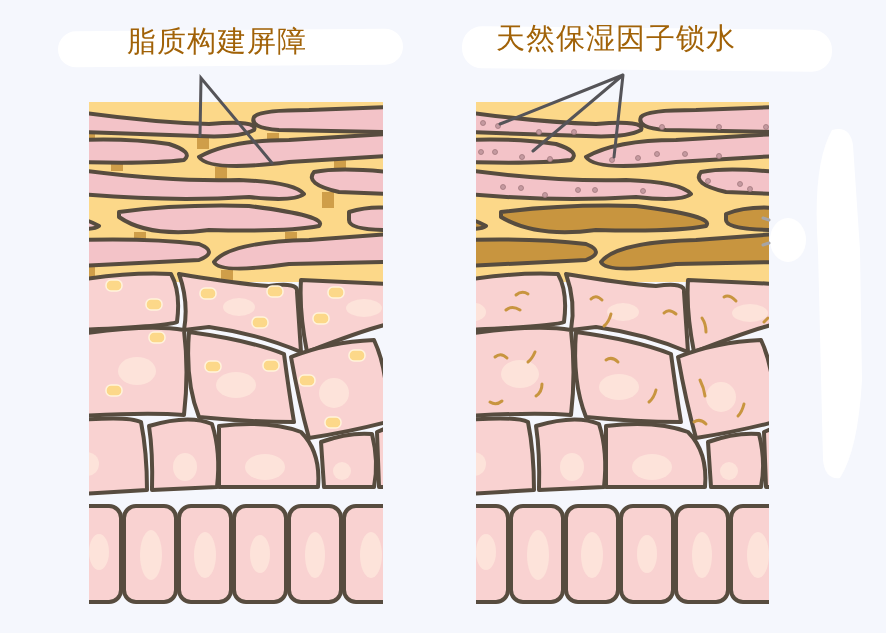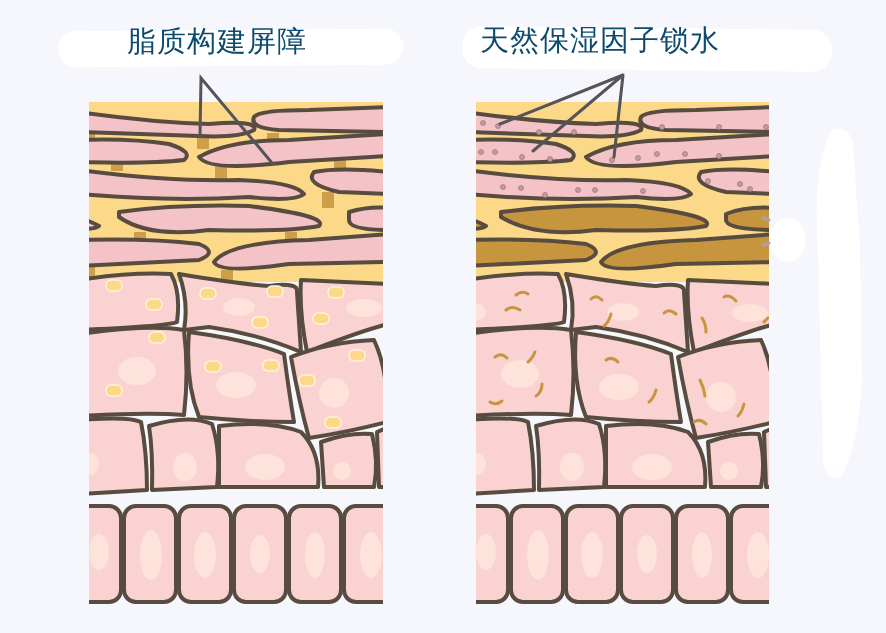--- a/index.html
+++ b/index.html
@@ -6,34 +6,34 @@
   body {
     width: 886px; height: 633px; overflow: hidden;
     background: #f5f7fd;
     position: relative;
     font-family: "DejaVu Sans", sans-serif;
   }
   .label-blob {
     position: absolute; background: #ffffff; border-radius: 20px;
   }
   .label-text {
-    position: absolute; color: #0c4a6e; font-size: 29px; letter-spacing: 1px;
+    position: absolute; color: #a16207; font-size: 29px; letter-spacing: 1px;
     white-space: nowrap; line-height: 1;
   }
   svg.panel { position: absolute; overflow: hidden; }
   svg.overlay { position: absolute; left: 0; top: 0; pointer-events: none; }
 </style>
 </head>
 <body>
 
 <div class="label-blob" style="left:58px;top:30px;width:345px;height:36px;transform:rotate(-0.5deg);"></div>
 <div class="label-blob" style="left:462px;top:28px;width:370px;height:42px;transform:rotate(0.6deg);"></div>
 
 <div class="label-text" style="left:127px;top:27px;">脂质构建屏障</div>
-<div class="label-text" style="left:480px;top:26px;">天然保湿因子锁水</div>
+<div class="label-text" style="left:496px;top:26px;font-family:Liberation Mono, monospace;">天然保湿因子锁水</div>
 
 <svg class="overlay" width="886" height="633">
   <path d="M832 130 Q850 125 853 145 L860 250 L862 380 Q858 450 840 478 Q825 480 823 460 L818 250 Q812 165 832 130 Z" fill="#ffffff"></path>
   <ellipse cx="788" cy="240" rx="18" ry="22" fill="#ffffff"></ellipse>
 </svg>
 
 <svg class="panel" width="294" height="505" viewBox="0 0 294 505" style="left:89px;top:102px;">
   <g stroke="#574c3f" stroke-width="4" stroke-linejoin="round">
 
     <rect x="0" y="0" width="294" height="180" fill="#fcd889" stroke="none"></rect>

